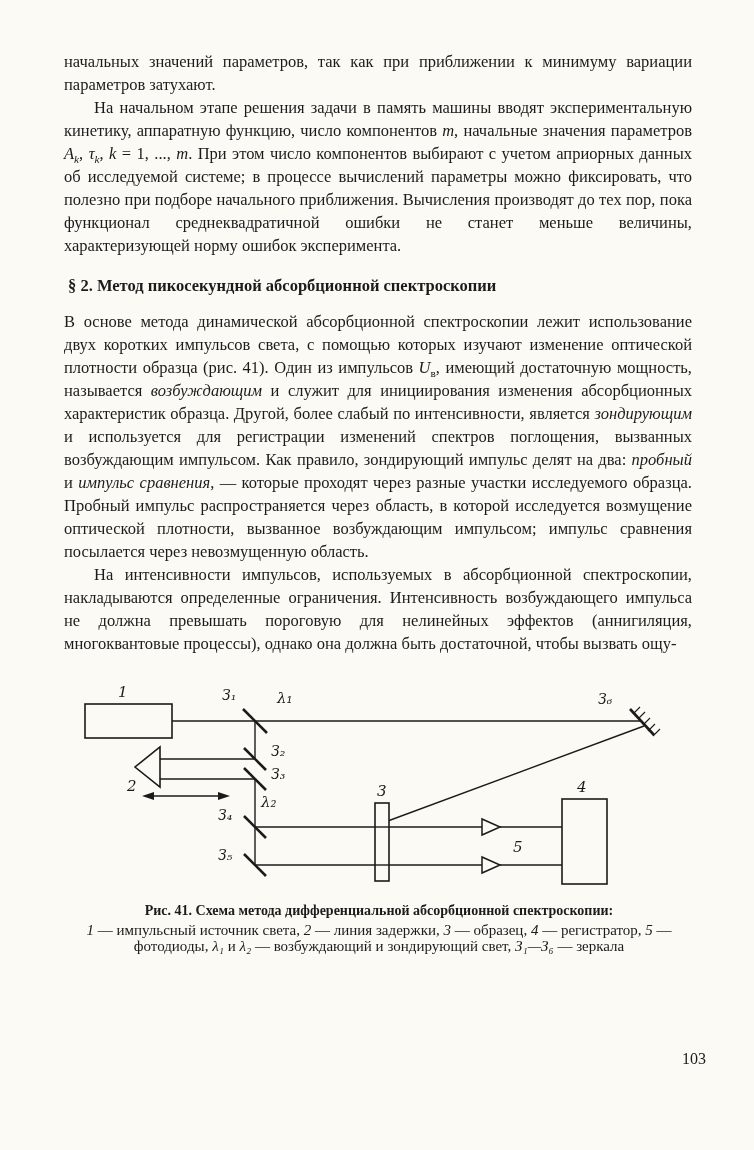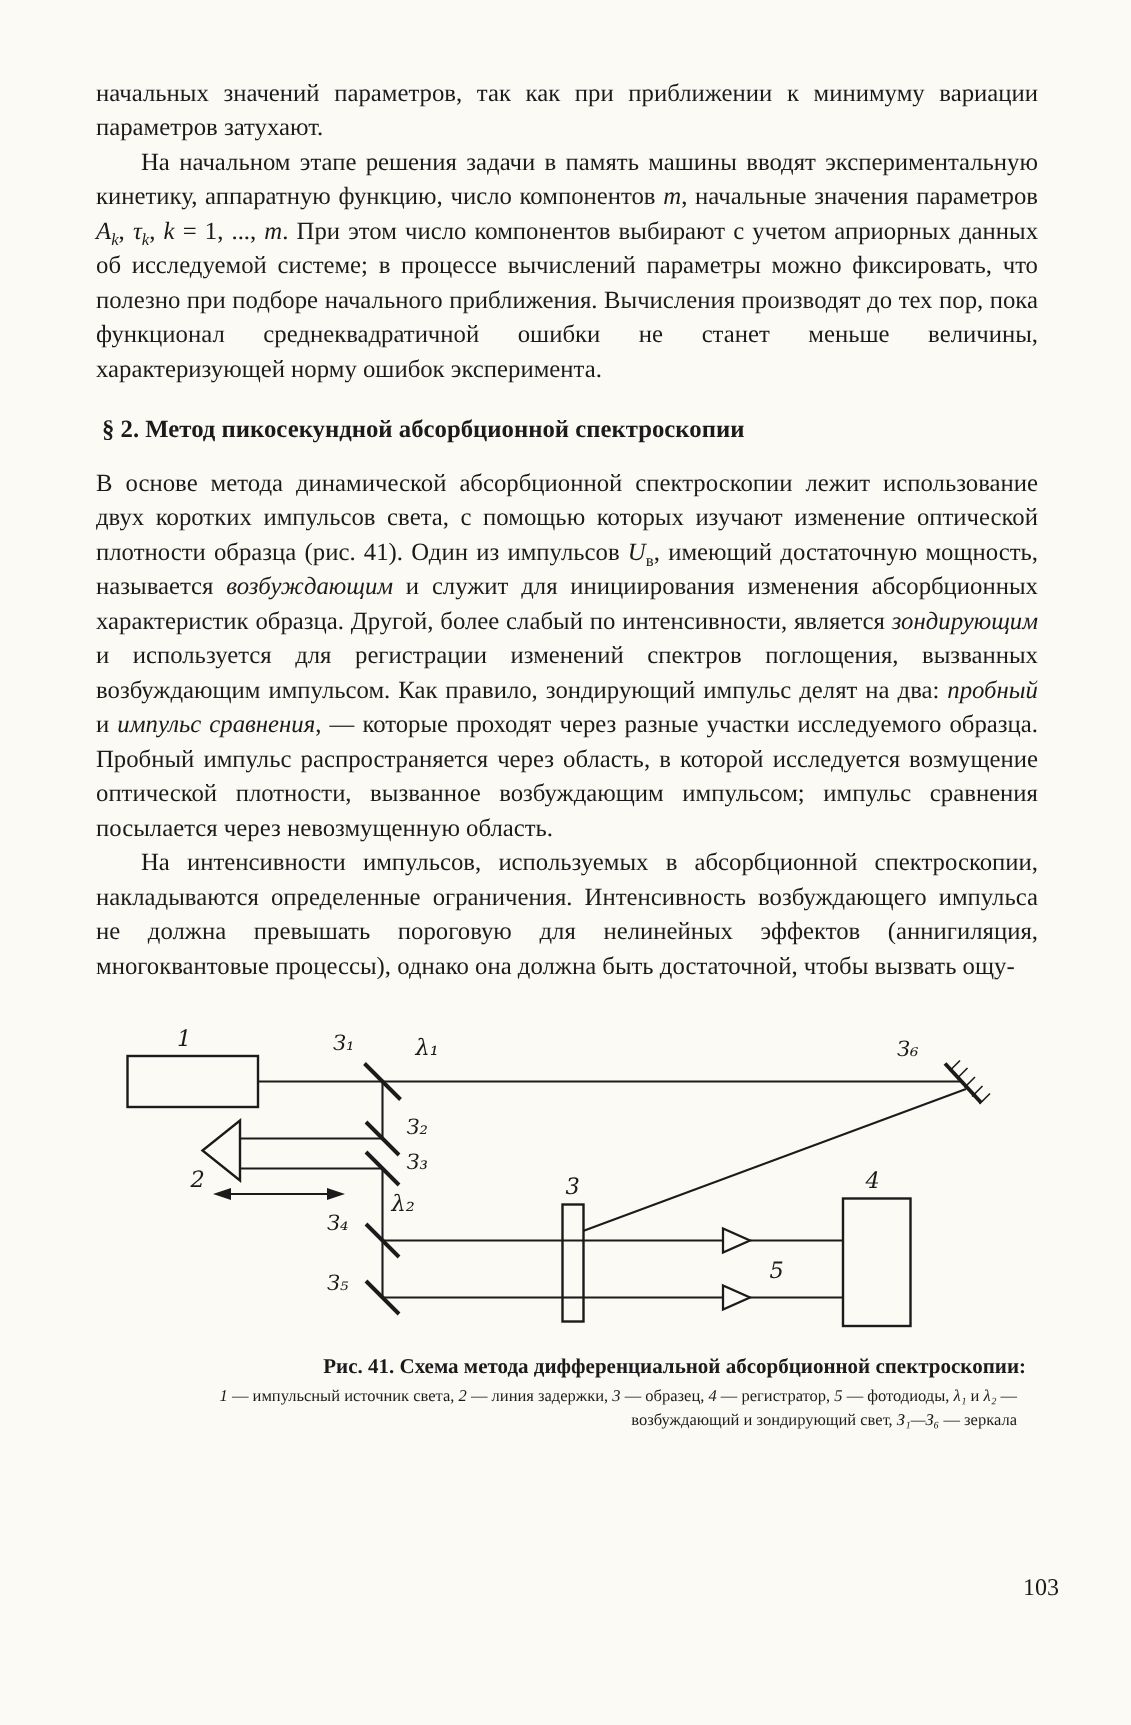--- a/index.html
+++ b/index.html
@@ -22,23 +22,23 @@
   .para.indent { text-indent: 30px; }
   .it { font-style: italic; }
   .sb { font-size: 68%; vertical-align: sub; line-height: 0; }
   .section-heading {
     font-weight: bold;
     text-align: left;
     font-size: 16.5px;
     margin: 17px 4px 13px 4px;
   }
   .figure-wrap { margin: 24px 0 0 72px; }
-  .figure-caption { width: 610px; margin: 4px auto 0 74px; text-align: right; }
+  .figure-caption { width: 610px; margin: 4px auto 0 74px; text-align: center; }
   .caption-title { font-weight: bold; font-size: 14px; line-height: 18px; }
-  .caption-legend { font-size: 11px; line-height: 15.5px; margin-top: 3px; padding: 0 6px; }
+  .caption-legend { font-size: 15px; line-height: 15.5px; margin-top: 3px; padding: 0 6px; }
   .page-number { position: absolute; left: 682px; top: 1050px; font-size: 16px; }
   svg text { font-family: "DejaVu Serif", "Liberation Serif", serif; font-style: italic; fill: #1b1b1b; }
 </style>
 </head>
 <body>
 
 <div class="page">
 
   <div class="text-block">
       <p class="para"><span>начальных значений параметров, так как при приближении к минимуму вариации параметров затухают.</span></p>

